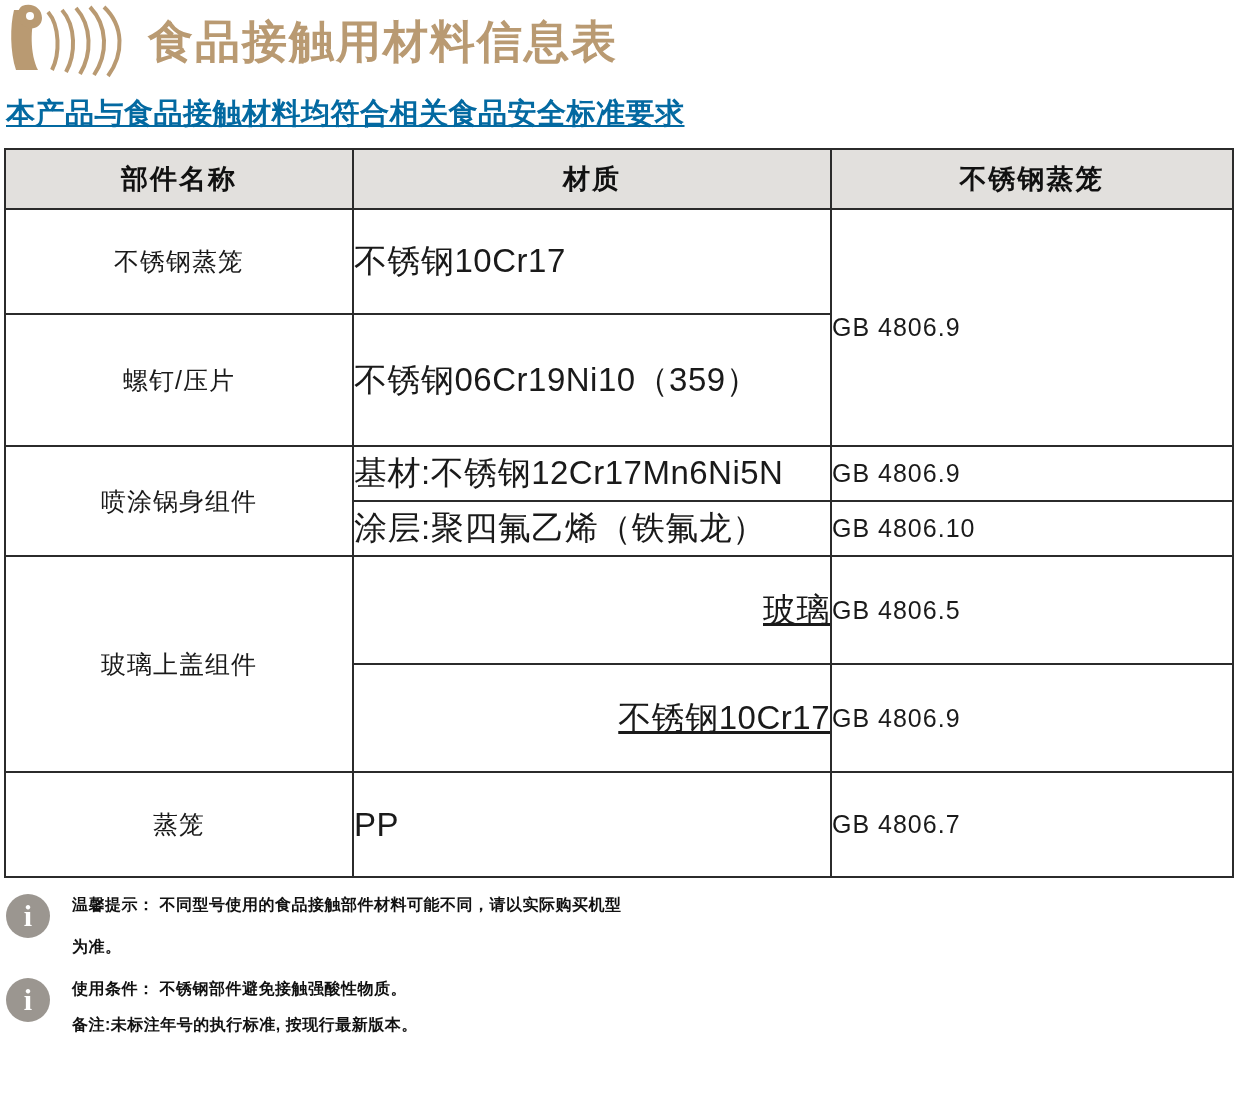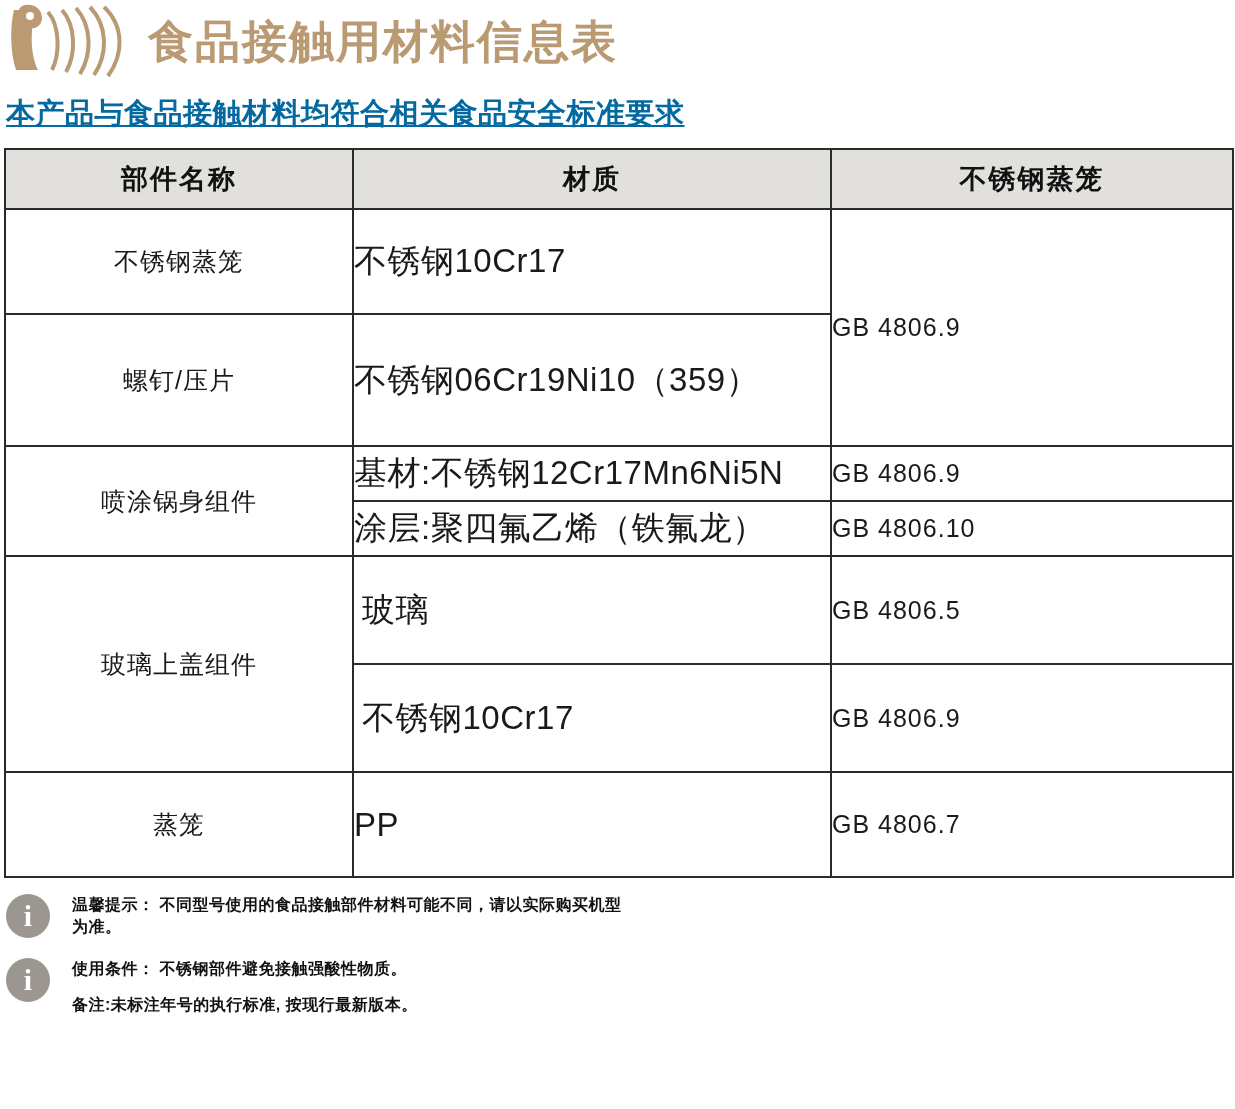--- a/index.html
+++ b/index.html
@@ -83,22 +83,23 @@
     font-size: 25px;
     letter-spacing: 1px;
   }
   td.cell-mat {
     text-align: left;
     font-size: 33px;
     padding-left: 34px;
     letter-spacing: 0.5px;
   }
   td.cell-mat.center {
-    text-align: left;
+    text-align: right;
     padding-left: 8px;
+    text-decoration: underline;
   }
   td.cell-std {
     font-size: 25px;
     letter-spacing: 1px;
   }
   .r1 { height: 105px; }
   .r2 { height: 132px; }
   .r3 { height: 55px; }
   .r4 { height: 55px; border-radius: 7px; }
   .r5 { height: 108px; }
@@ -213,21 +214,21 @@
       </tr>
     </tbody>
   </table>
 </div>
 
 <div class="notes">
   <div class="note">
     <div class="note-icon">i</div>
     <div class="note-body note-stack">
       <span class="line">温馨提示： 不同型号使用的食品接触部件材料可能不同，请以实际购买机型</span>
-      <span class="line" style="margin-top:0">为准。</span>
+      <span class="line" style="margin-top:20px">为准。</span>
     </div>
   </div>
   <div class="note">
     <div class="note-icon">i</div>
     <div class="note-body note-stack">
       <span class="line">使用条件： 不锈钢部件避免接触强酸性物质。</span>
       <span class="line">备注:未标注年号的执行标准, 按现行最新版本。</span>
     </div>
   </div>
 </div>

